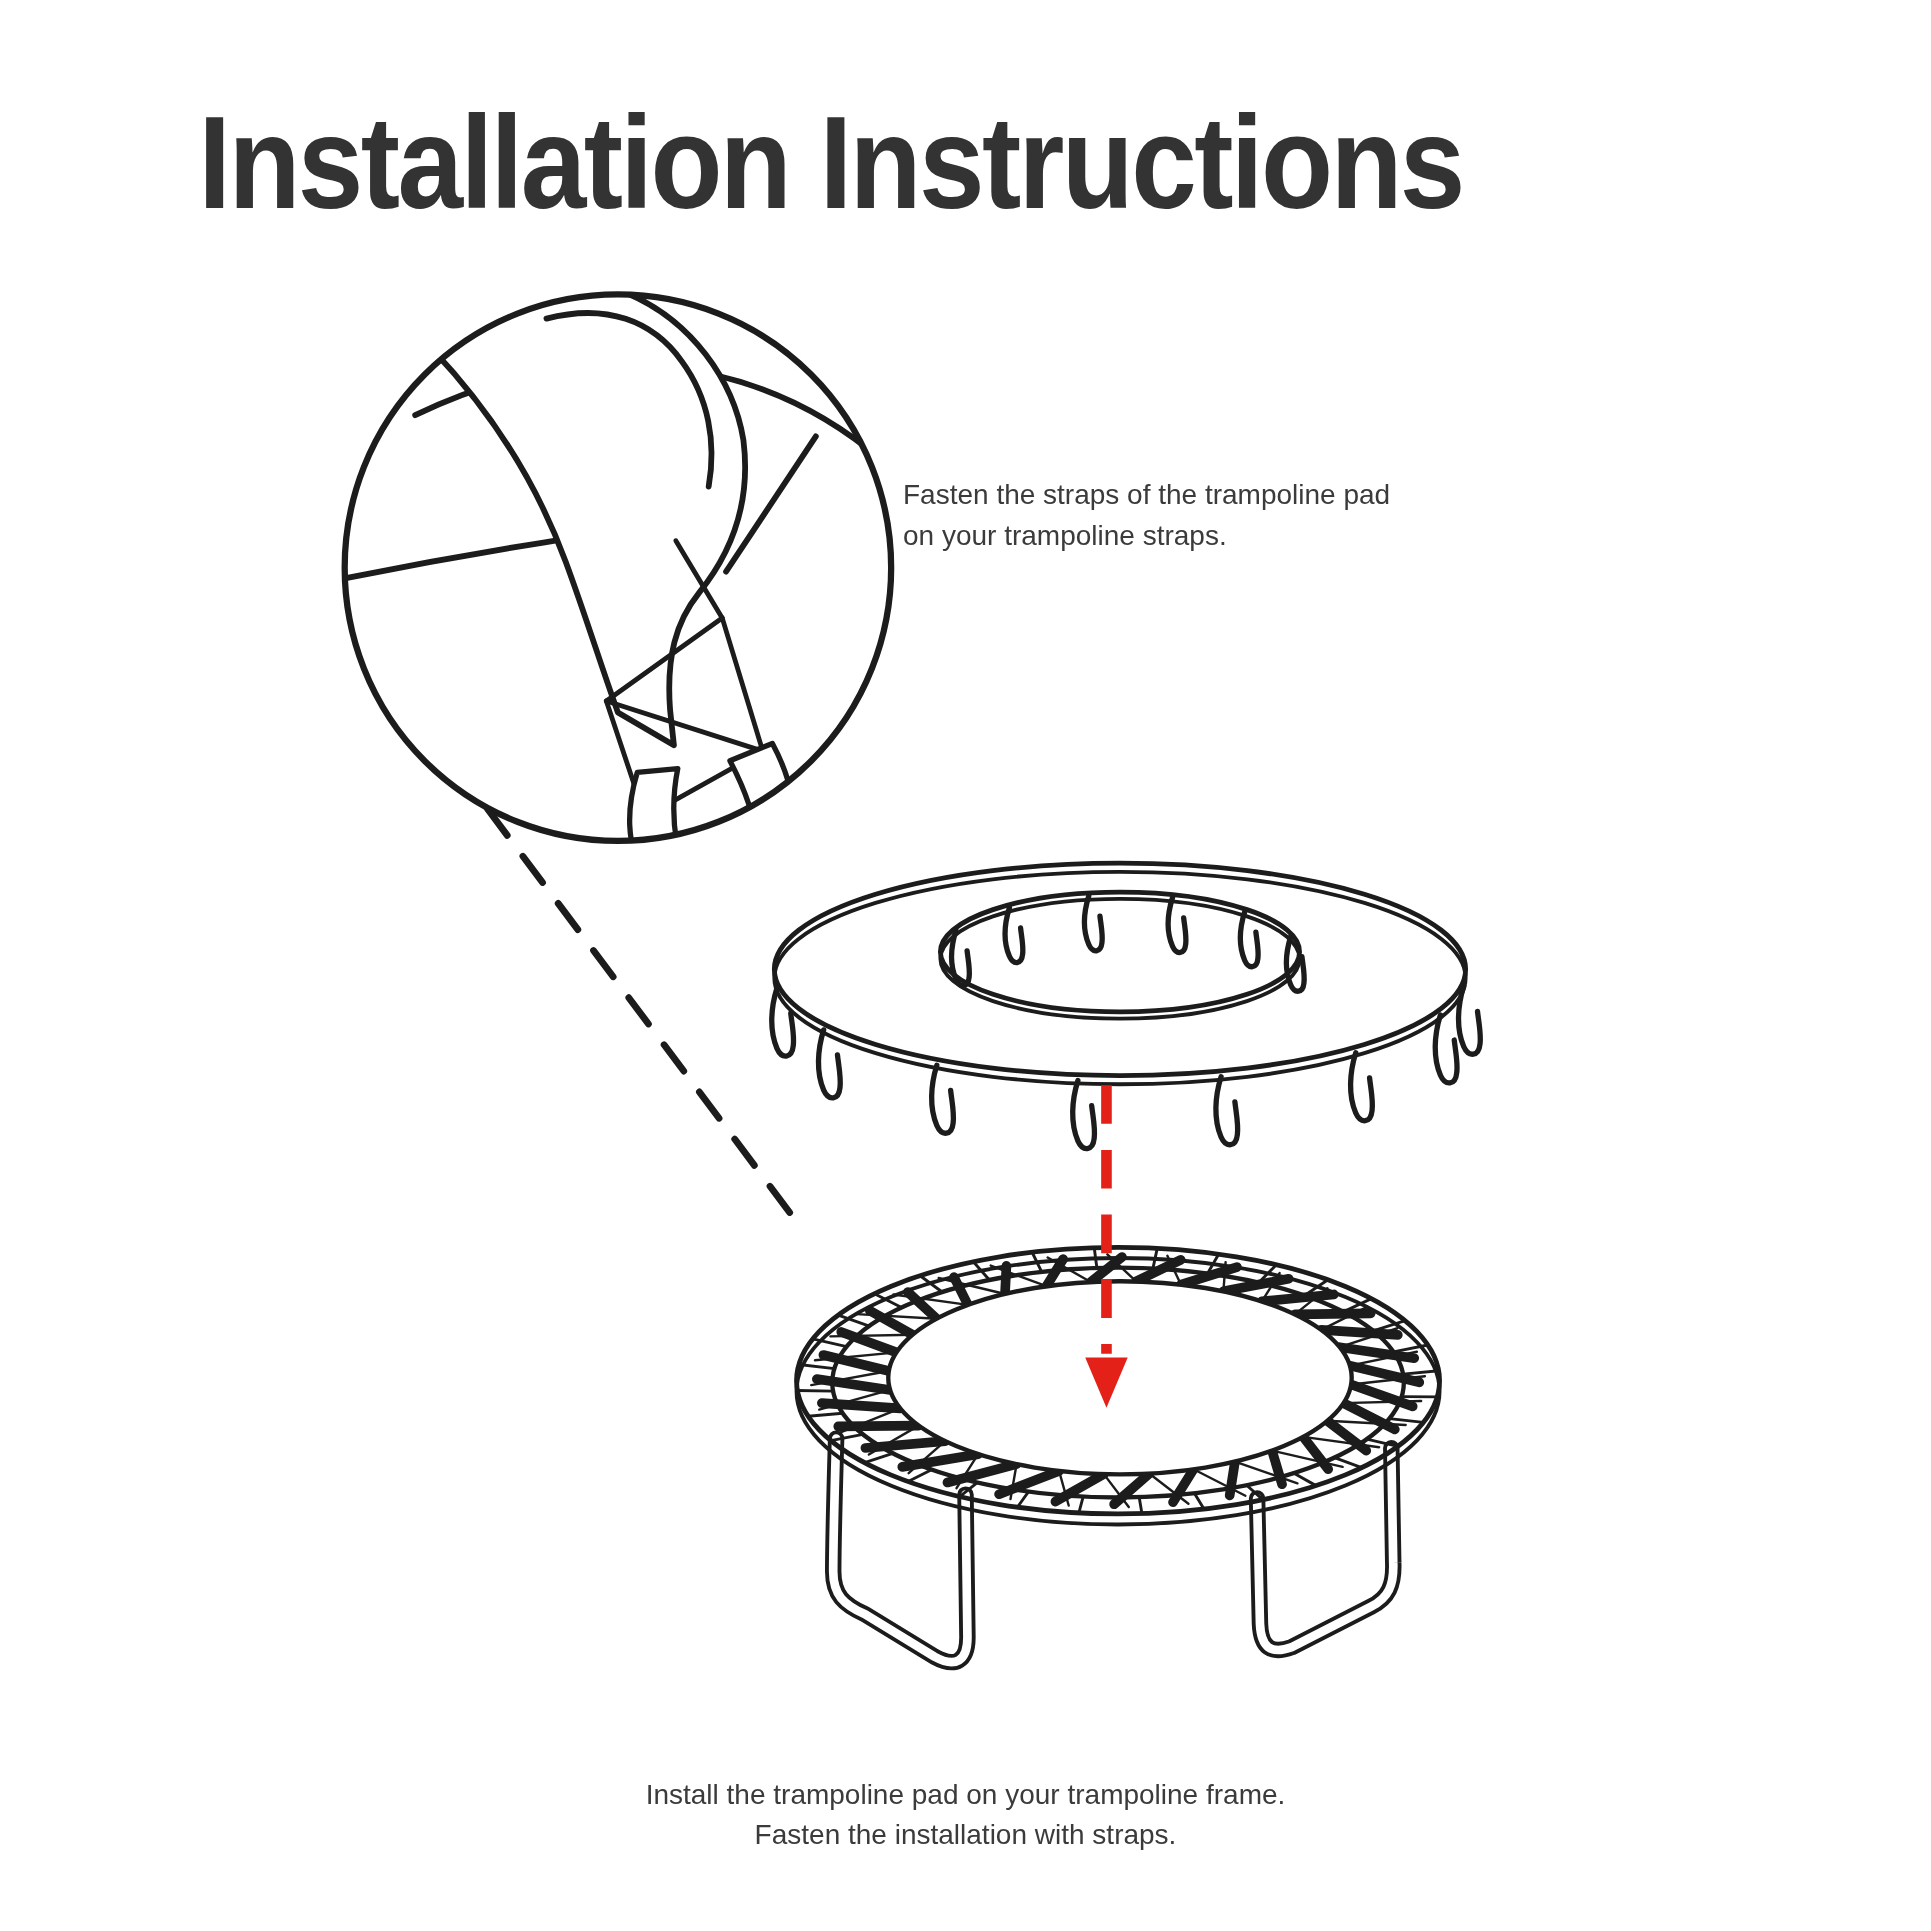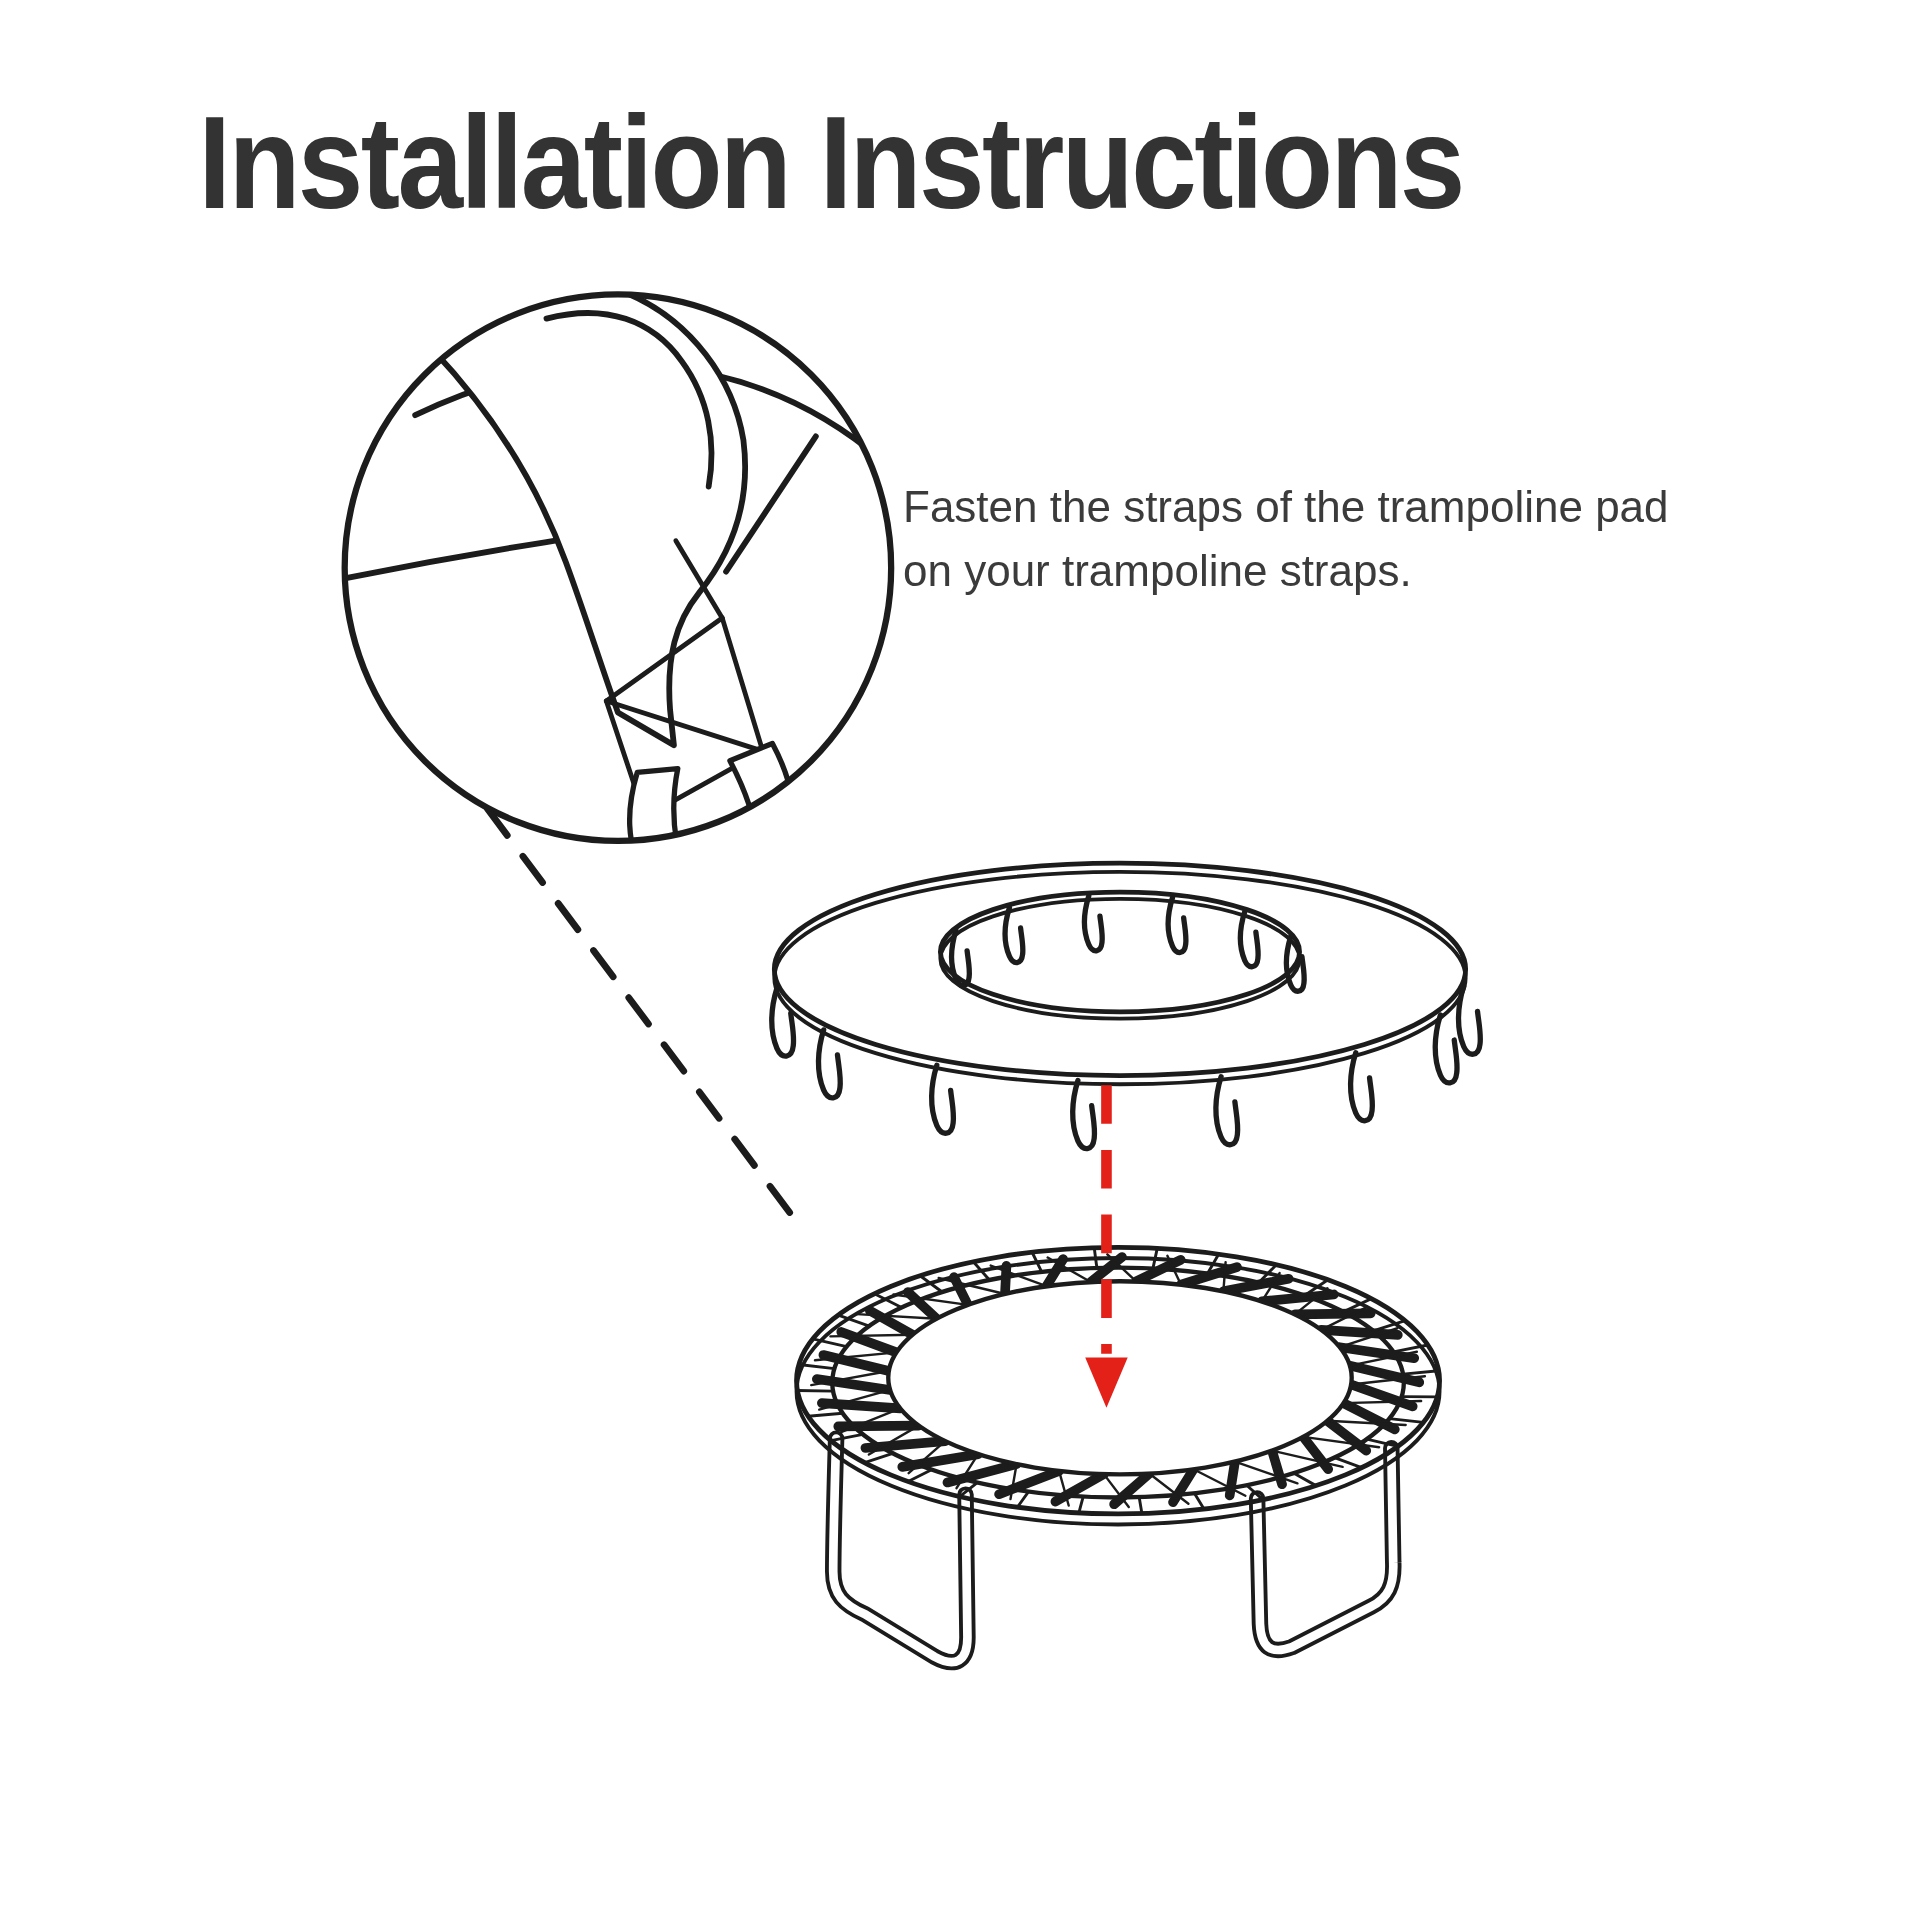--- a/index.html
+++ b/index.html
@@ -13,21 +13,21 @@
   .title{
     position:absolute;top:97px;left:0;width:1662px;
     text-align:center;line-height:1;
     color:var(--ink-title,#333333);
     font-size:131px;font-weight:900;letter-spacing:-2.9px;
     white-space:nowrap;
   }
   .title .squeeze{display:inline-block;transform:scaleX(0.90);transform-origin:center;}
   .caption{
     color:var(--text,#3b3b3b);
-    font-size:44px;line-height:1.46;
+    font-size:28px;line-height:1.46;
   }
   .caption-step1{
     position:absolute;left:903px;top:475px;text-align:left;
   }
   .caption-step2{
     position:absolute;left:0;top:1775px;width:1931px;text-align:center;line-height:1.42;
   }
   .diagram-svg{position:absolute;left:0;top:0;}
   svg{color:var(--ink,#1c1c1c);}
   .ink{stroke:currentColor;fill:none;stroke-linecap:round;stroke-linejoin:round;}
@@ -42,20 +42,24 @@
 
   <div class="title">
     <span class="squeeze">Installation Instructions</span>
   </div>
 
   <div class="caption caption-step1">
     <div>Fasten the straps of the trampoline pad</div>
     <div>on your trampoline straps.</div>
   </div>
 
+  <div class="caption caption-step2">
+    <div>Install the trampoline pad on your trampoline frame.</div>
+    <div>Fasten the installation with straps.</div>
+  </div>
 
   <svg class="diagram-svg" width="1931" height="1931" viewBox="0 0 2000 2000">
 
     <defs>
       <clipPath id="detail-clip">
           <circle cx="640" cy="588" r="283"></circle>
         </clipPath>
     </defs>
 
     <g>

